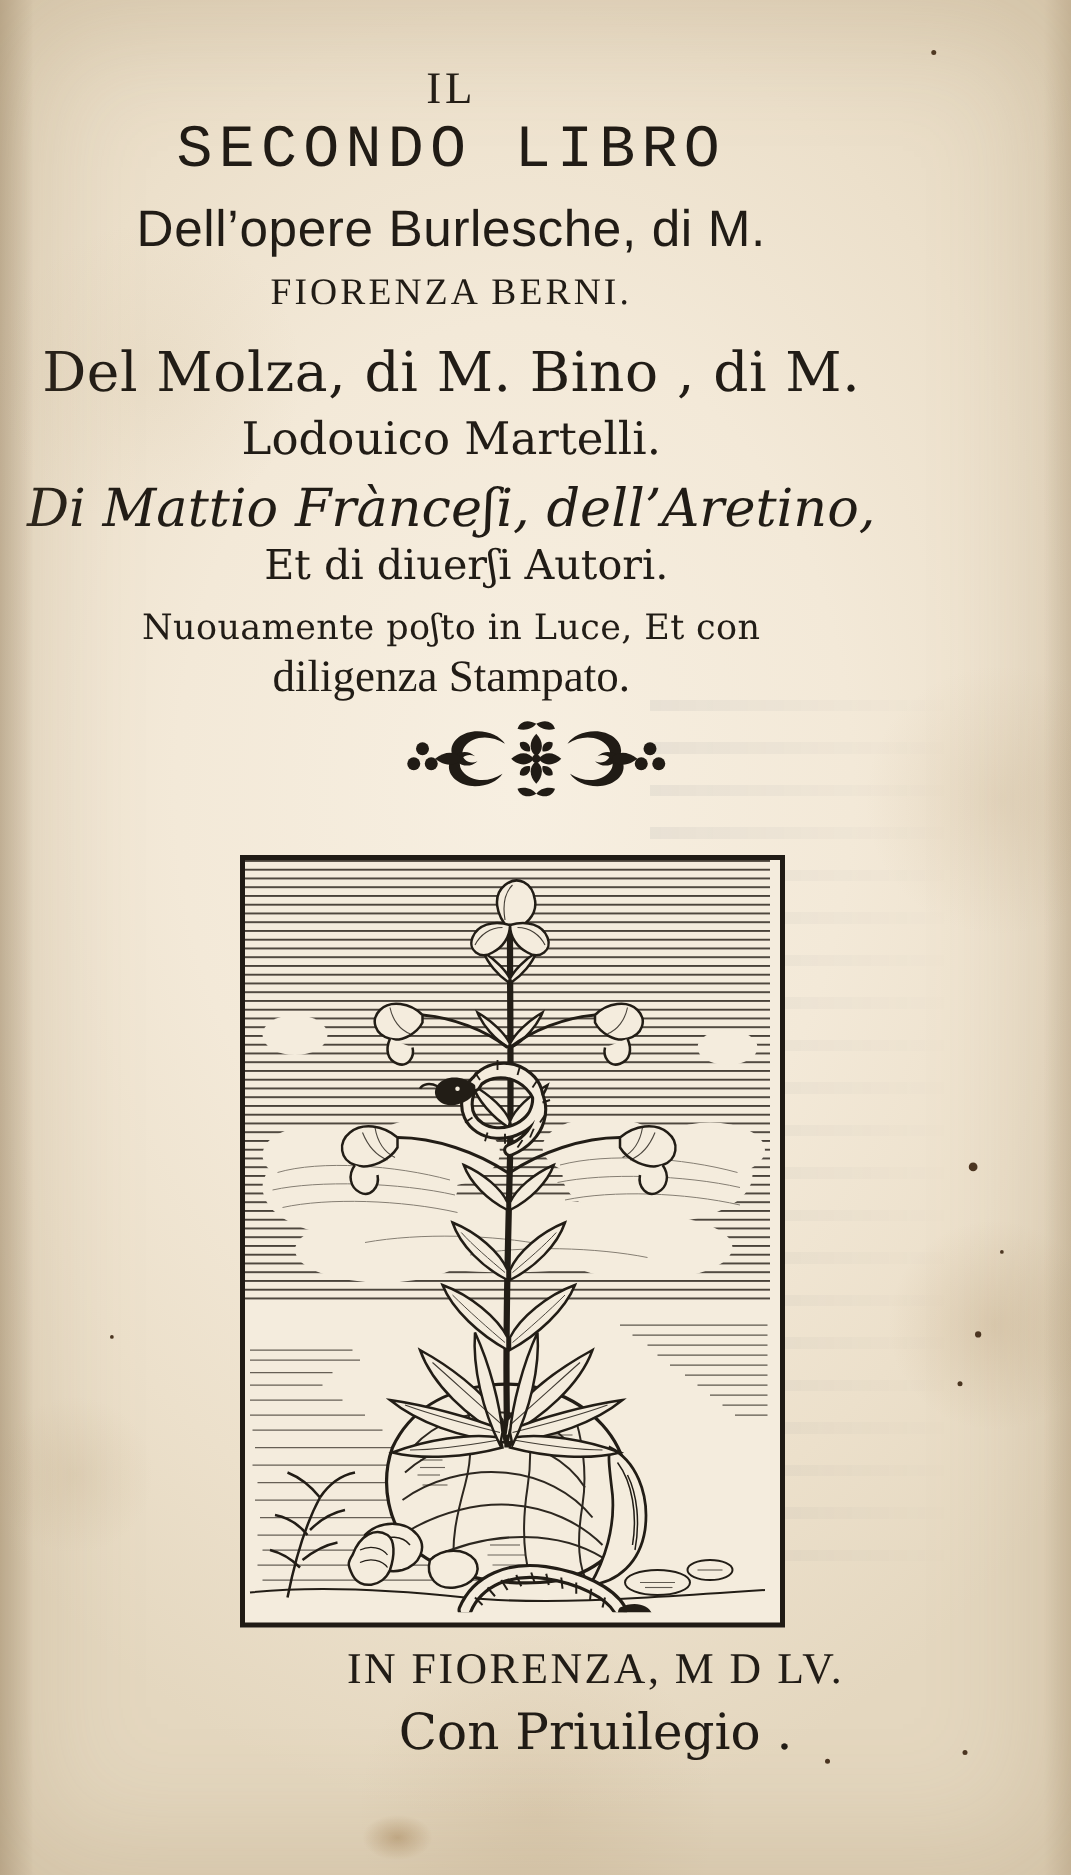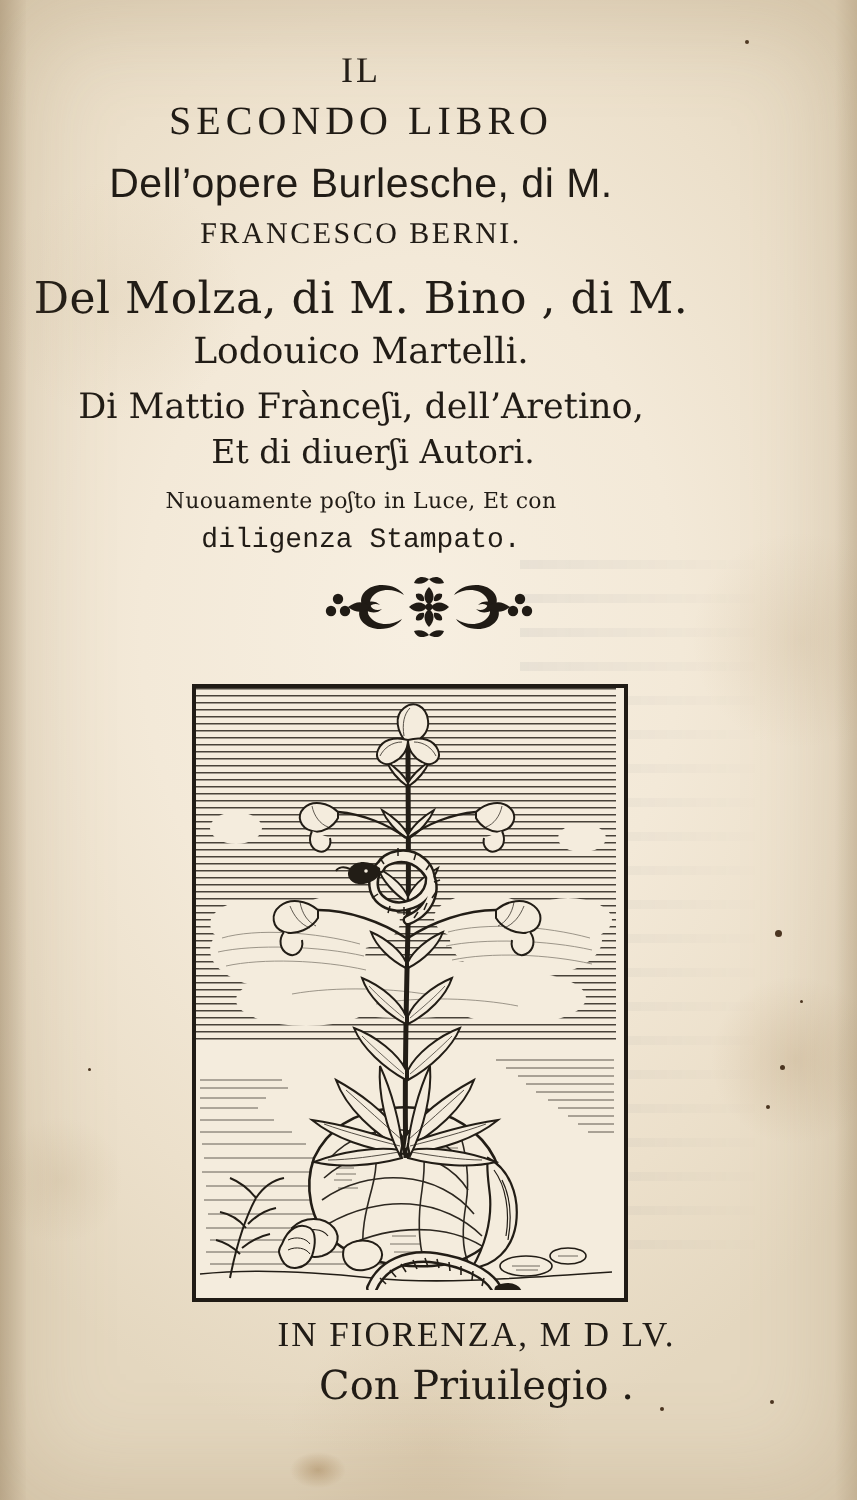--- a/index.html
+++ b/index.html
@@ -98,24 +98,25 @@
     color: #211c16;
     text-rendering: geometricPrecision;
   }
   .l-il {
     font-size: 36px;
     letter-spacing: 3px;
     line-height: 44px;
     font-family: "Liberation Serif", serif;
   }
   .l-secondo {
-    font-size: 40px;
+    font-size: 48px;
     letter-spacing: 5px;
     line-height: 66px;
     margin-top: -4px;
+    font-family: Liberation Mono, monospace;
   }
   .l-dellopere {
     font-size: 41px;
     line-height: 50px;
     letter-spacing: 0.5px;
     font-family: Liberation Sans, sans-serif;
     margin-top: 4px;
   }
   .l-francesco {
     font-size: 30px;
@@ -129,42 +130,43 @@
     letter-spacing: 0.5px;
     font-family: "DejaVu Serif", serif;
     margin-top: 18px;
   }
   .l-lodouico {
     font-size: 36px;
     line-height: 52px;
     font-family: "DejaVu Serif", serif;
   }
   .l-mattio {
-    font-size: 35px;
+    font-size: 42px;
     line-height: 46px;
     font-family: "DejaVu Serif", serif;
     margin-top: 6px;
+    font-style: italic;
   }
   .l-etdidiuersi {
     font-size: 33px;
     line-height: 44px;
     font-family: "DejaVu Serif", serif;
     padding-left: 24px;
   }
   .l-nuouamente {
-    font-size: 22px;
+    font-size: 28px;
     line-height: 40px;
     font-family: "DejaVu Serif", serif;
     margin-top: 8px;
     letter-spacing: 0.3px;
   }
   .l-diligenza {
-    font-size: 28px;
+    font-size: 36px;
     line-height: 38px;
-    font-family: Liberation Mono, monospace;
+    font-family: Liberation Serif, serif;
   }
 
   
   #ornament {
     position: absolute;
     left: 50%;
     top: 575px;
     transform: translateX(-50%);
     width: 250px;
     height: 70px;
@@ -222,21 +224,21 @@
   <div class="speck" style="left:745px; top:40px; width:4px; height:4px;"></div>
   <div class="speck" style="left:88px; top:1068px; width:3px; height:3px;"></div>
   <div class="speck" style="left:660px; top:1407px; width:4px; height:4px;"></div>
   <div class="speck" style="left:770px; top:1400px; width:4px; height:4px;"></div>
   <div class="speck" style="left:213px; top:795px; width:3px; height:3px;"></div>
 
   <div id="title-block">
     <span class="tline l-il">IL</span>
     <span class="tline l-secondo">SECONDO LIBRO</span>
     <span class="tline l-dellopere">Dell’opere Burlesche, di M.</span>
-    <span class="tline l-francesco">FRANCESCO BERNI.</span>
+    <span class="tline l-francesco">FIORENZA BERNI.</span>
     <span class="tline l-molza">Del Molza, di M. Bino , di M.</span>
     <span class="tline l-lodouico">Lodouico Martelli.</span>
     <span class="tline l-mattio">Di Mattio Frànceʃi, dell’Aretino,</span>
     <span class="tline l-etdidiuersi">Et di diuerʃi Autori.</span>
     <span class="tline l-nuouamente">Nuouamente poʃto in Luce, Et con</span>
     <span class="tline l-diligenza">diligenza Stampato.</span>
   </div>
 
   <div id="ornament">
     <svg viewBox="0 0 250 70" width="250" height="70" aria-hidden="true">

